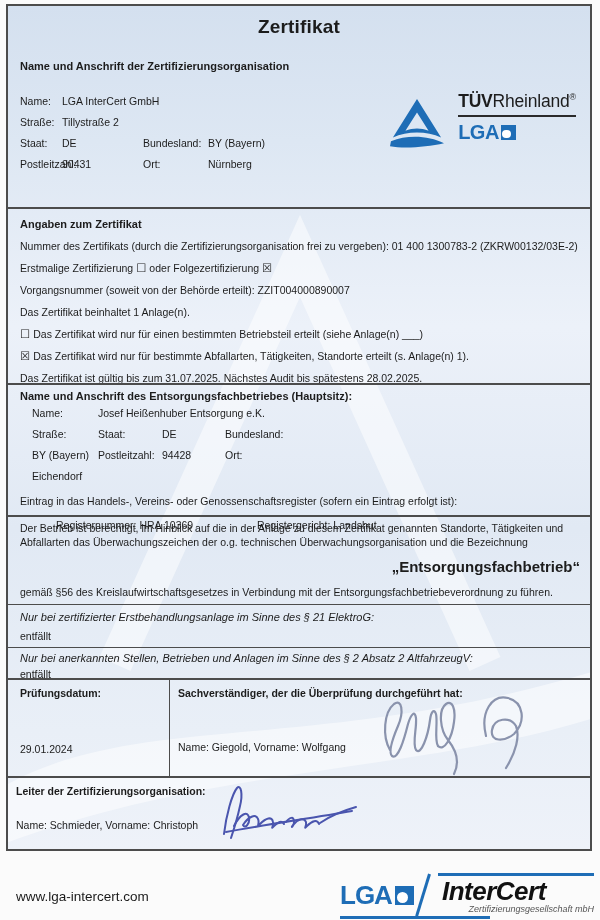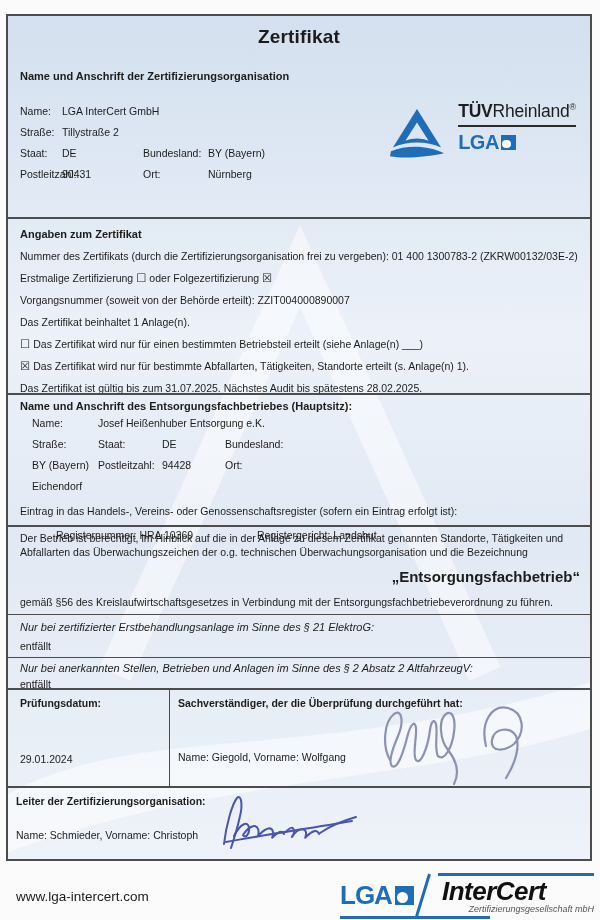--- a/index.html
+++ b/index.html
@@ -3,21 +3,21 @@
 <meta charset="utf-8">
 <style>
   html,body{margin:0;padding:0;}
   body{
     width:600px;height:920px;position:relative;overflow:hidden;
     background:#fbfbfb;
     font-family:"Liberation Sans","DejaVu Sans",sans-serif;
     color:#1c1c1c;-webkit-font-smoothing:antialiased;
   }
   .cert{
-    position:absolute;left:6px;top:14px;width:586px;height:847px;
+    position:absolute;left:6px;top:4px;width:586px;height:847px;
     box-sizing:border-box;border:2px solid #4c4c4c;
     background:linear-gradient(180deg,#d4e0ef 0%,#dde7f3 16%,#ecf1f9 38%,#e1e9f4 62%,#e9eff7 86%,#eef2f9 100%);
     display:flex;flex-direction:column;overflow:hidden;
   }
   .wm{position:absolute;left:0;top:0;pointer-events:none;}
   section{position:relative;box-sizing:border-box;flex:none;}
   .s1{height:201px;}
   .s2{height:176px;border-top:2px solid #4c4c4c;padding:9px 10px 0 12px;}
   .s3{height:132px;border-top:2px solid #4c4c4c;padding:5px 10px 0 12px;}
   .s4{height:89px;border-top:2px solid #4c4c4c;padding:5px 10px 0 12px;}

